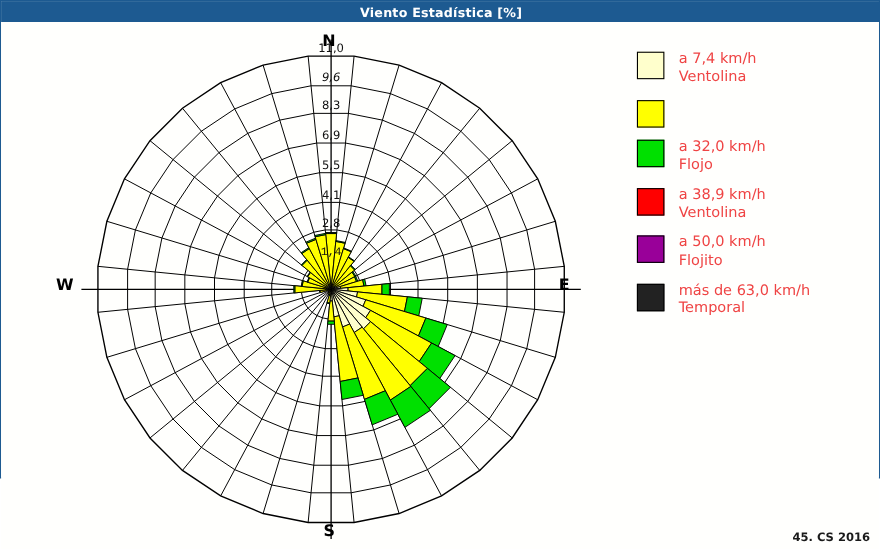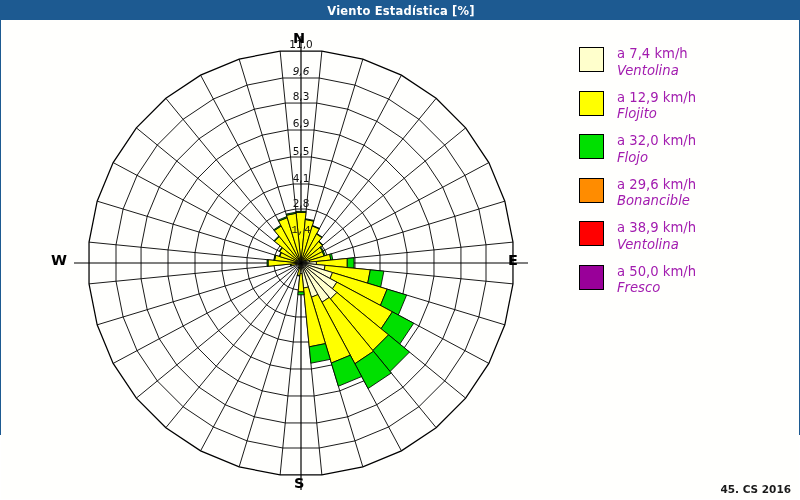--- a/index.html
+++ b/index.html
@@ -54,25 +54,25 @@
   .legend-swatch {
     width: 25px; height: 25px;
     border: 1.3px solid #000000;
     box-sizing: border-box;
     flex: 0 0 auto;
     margin-right: 13px;
     margin-top: 1px;
   }
   .legend-text {
     font-size: 13.2px;
-    color: #a21caf;
+    color: #ef4444;
     line-height: 16.5px;
     white-space: nowrap;
   }
-  .legend-line2 { display: block; font-style: italic; }
+  .legend-line2 { display: block; }
   #footer {
     position: absolute;
     right: 8px; bottom: 4px;
     font-size: 10.5px;
     color: #1a1a1a;
     font-weight: bold;
   }
   .compass-label {
     position: absolute;
     font-size: 14.5px;
@@ -261,36 +261,35 @@
         <div class="tick-label" style="left: 300px; top: 18px;">11,0</div>
       </div>
 
     <div id="legend">
         <div class="legend-row">
           <span class="legend-swatch" style="background: rgb(255, 255, 204);"></span>
           <span class="legend-text"><span>a 7,4 km/h</span><span class="legend-line2">Ventolina</span></span>
         </div>
         <div class="legend-row">
           <span class="legend-swatch" style="background: rgb(255, 255, 0);"></span>
-          <span class="legend-text"><span>a 12,9 km/h</span><span class="legend-line2">Flojito</span></span>
         </div>
         <div class="legend-row">
           <span class="legend-swatch" style="background: rgb(0, 224, 0);"></span>
           <span class="legend-text"><span>a 32,0 km/h</span><span class="legend-line2">Flojo</span></span>
         </div>
         <div class="legend-row">
-          <span class="legend-swatch" style="background: rgb(255, 140, 0);"></span>
-          <span class="legend-text"><span>a 29,6 km/h</span><span class="legend-line2">Bonancible</span></span>
-        </div>
-        <div class="legend-row">
           <span class="legend-swatch" style="background: rgb(255, 0, 0);"></span>
           <span class="legend-text"><span>a 38,9 km/h</span><span class="legend-line2">Ventolina</span></span>
         </div>
         <div class="legend-row">
           <span class="legend-swatch" style="background: rgb(153, 0, 153);"></span>
-          <span class="legend-text"><span>a 50,0 km/h</span><span class="legend-line2">Fresco</span></span>
+          <span class="legend-text"><span>a 50,0 km/h</span><span class="legend-line2">Flojito</span></span>
+        </div>
+        <div class="legend-row">
+          <span class="legend-swatch" style="background: rgb(34, 34, 34);"></span>
+          <span class="legend-text"><span>más de 63,0 km/h</span><span class="legend-line2">Temporal</span></span>
         </div>
       </div>
 
     <div id="footer">45. CS 2016</div>
 
   </div>
 </div>
 
 </body></html>

